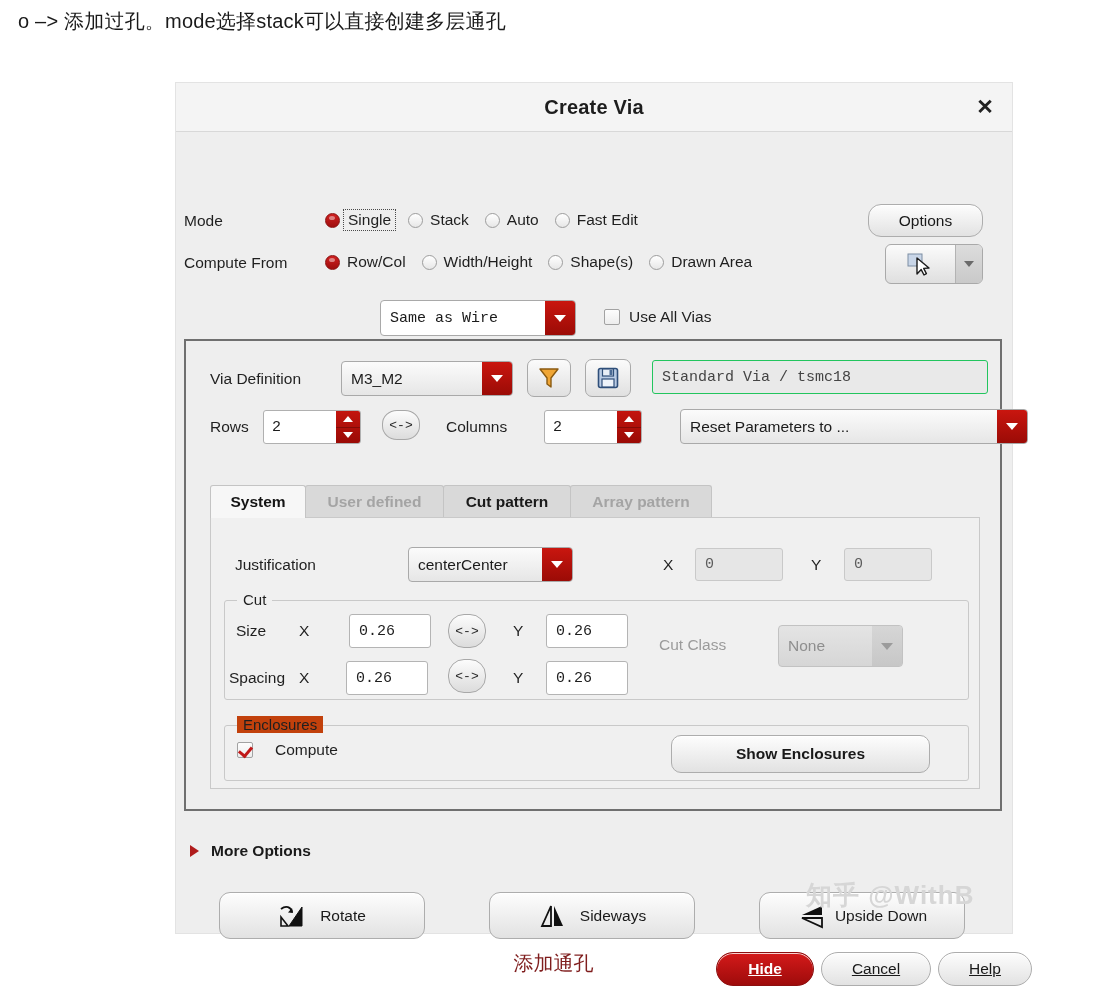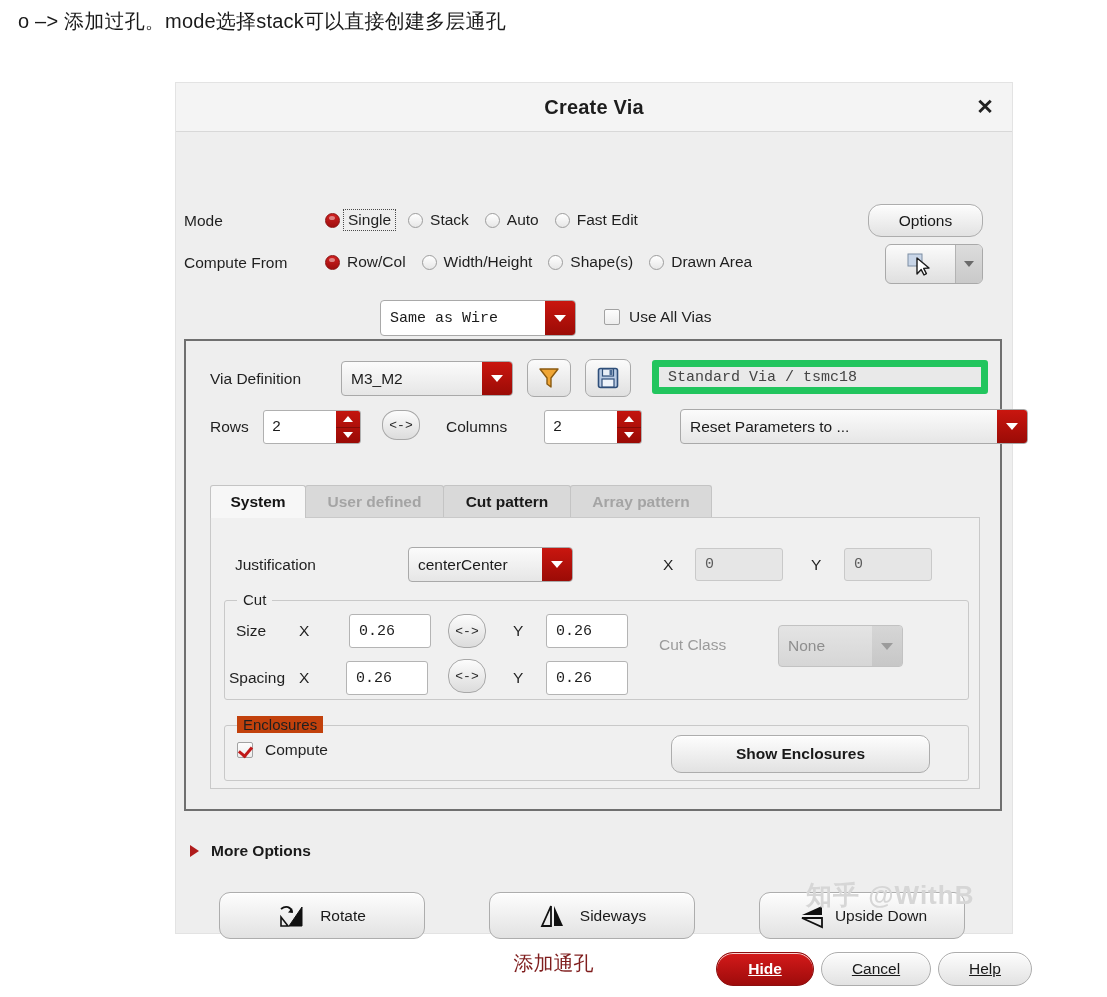--- a/index.html
+++ b/index.html
@@ -82,21 +82,21 @@
   }
   .u{text-decoration:underline;}
 
   
   .inp{
     background:#ffffff;border:1px solid #b4b4b4;border-radius:3px;
     box-sizing:border-box;font-family:"Liberation Mono", monospace;
     font-size:15px;color:#1d1d1d;display:flex;align-items:center;
     padding-left:9px;
   }
-  .inp.ro{background:#e9e9e9;border:7px solid #22c55e;color:#444;}
+  .inp.ro{background:#e9e9e9;border:1px solid #22c55e;color:#444;}
   .inp.dis{background:#e6e6e6;border:1px solid #c9c9c9;color:#5c5c5c;}
 
   
   .combo{
     display:flex;align-items:stretch;box-sizing:border-box;
     background:linear-gradient(#fbfbfb,#e6e6e6);
     border:1px solid #a9a9a9;border-radius:4px;overflow:hidden;cursor:pointer;
   }
   .combo .cv{flex:1;display:flex;align-items:center;padding-left:9px;
     font-size:15.5px;color:#1b1b1b;}
@@ -378,21 +378,21 @@
             <div class="cv">None</div>
             <div class="arrow">
                 <i></i>
               </div>
           </div>
         </div>
 
         <div class="frame" style="left:13px;top:207px;width:745px;height:56px;background:#f0f0f0;">
           <div class="ft" style="background:#c2410c;">Enclosures</div>
 
-          <span style="position:absolute;left:12px;top:15px;display:inline-flex;align-items:center;gap:12px;">
+          <span style="position:absolute;left:12px;top:15px;display:inline-flex;align-items:center;gap:22px;">
             <span class="chk on"></span>
             <span class="lbl">Compute</span>
           </span>
 
           <div class="btn" style="position:absolute;left:446px;top:9px;width:259px;height:38px;border-radius:10px;font-weight:bold;">Show Enclosures</div>
         </div>
 
       </div>
     </div>
 

